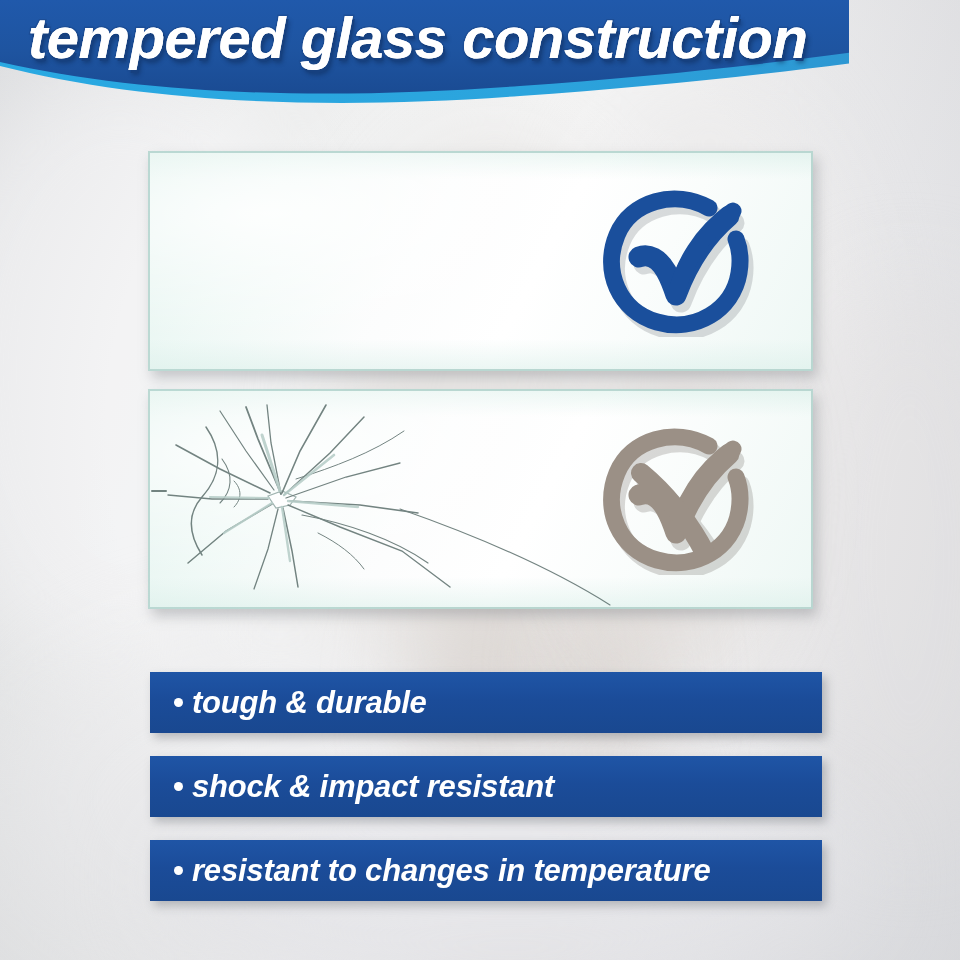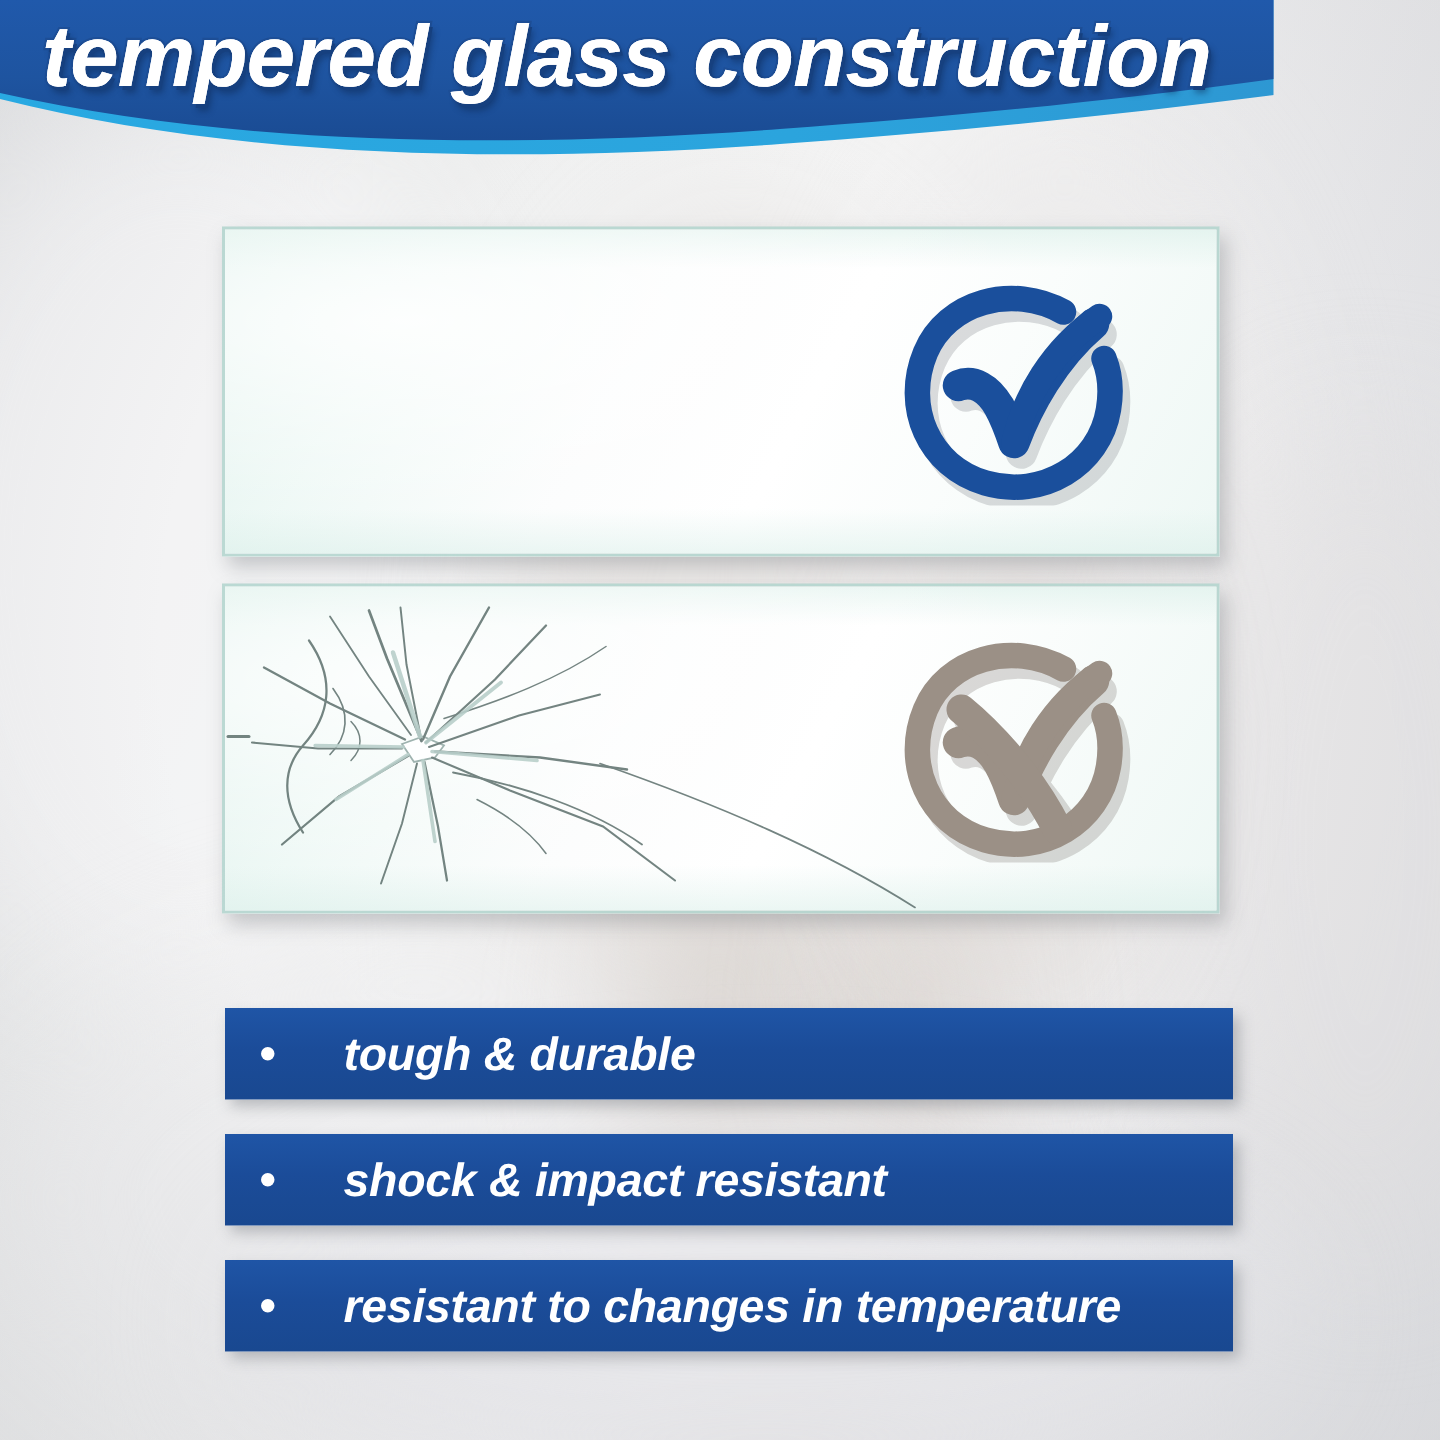--- a/index.html
+++ b/index.html
@@ -137,21 +137,20 @@
   
   .feature-bar {
     position: absolute;
     left: 150px;
     width: 672px;
     height: 61px;
     background: linear-gradient(to bottom, #1f55a6 0%, #1b4c99 45%, #194890 100%);
     box-shadow: 4px 5px 9px rgba(118,122,128,0.45);
     display: flex;
     align-items: center;
-    gap: 37px;
   }
   #bar-1 { top: 672px; }
   #bar-2 { top: 756px; }
   #bar-3 { top: 840px; }
 
   .bullet-dot {
     margin-left: 24px;
     margin-right: 9px;
     width: 9px;
     height: 9px;

